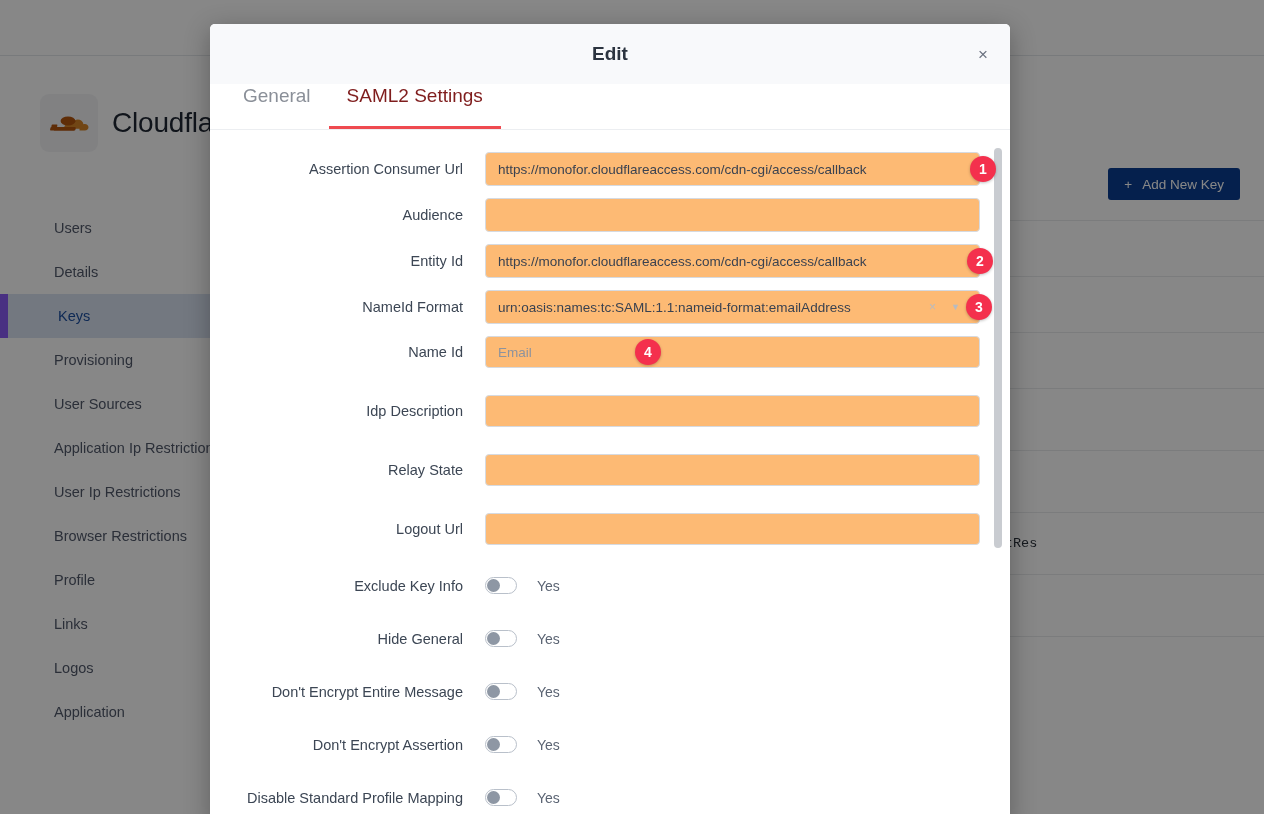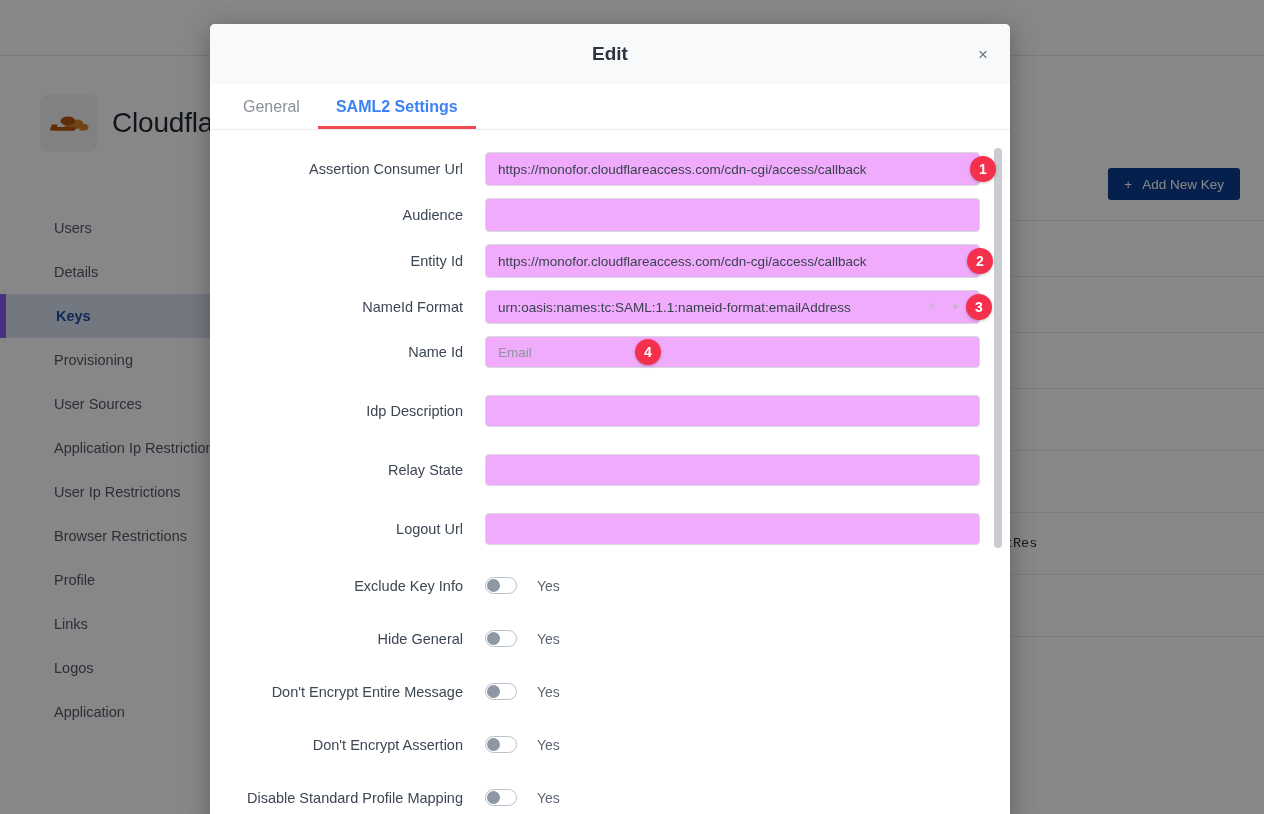--- a/index.html
+++ b/index.html
@@ -72,23 +72,23 @@
     align-items: center;
     padding-left: 54px;
     font-size: 14.5px;
     color: #51596b;
     white-space: nowrap;
     cursor: pointer;
   }
   .nav-item.active {
     background: #d9e2f1;
     color: #1c4fa1;
-    border-left: 6px solid #8b5cf6;
+    border-left: 8px solid #8b5cf6;
     padding-left: 50px;
-    font-weight: 700;
+    font-weight: 400;
   }
 
   
   #content {
     position: absolute;
     left: 258px; top: 56px;
     width: 1006px; height: 758px;
     background: #ffffff;
   }
   #content-toolbar {
@@ -187,28 +187,27 @@
     background: #ffffff;
     display: flex;
     align-items: flex-end;
     padding-left: 15px;
     border-bottom: 1px solid #eceef1;
   }
   .tab {
     position: relative;
     height: 44px;
     display: flex;
-    align-items: center;
     padding: 0 18px;
-    font-size: 16px;
+    font-size: 19px;
     color: #8a8f98;
     cursor: pointer;
     white-space: nowrap;
   }
-  .tab.active { color: #3b82f6; font-weight: bold; }
+  .tab.active { color: #7f1d1d; }
   .tab.active::after {
     content: "";
     position: absolute;
     left: 0; right: 0; bottom: 0;
     height: 3px;
     background: #ef4a50;
   }
 
   #modal-scroll {
     flex: 1;
@@ -256,21 +255,21 @@
   }
   .text-input {
     width: 100%;
     height: 32px;
     border: 1px solid #d6dae0;
     border-radius: 4px;
     padding: 0 12px;
     font-size: 13.5px;
     color: #3a4250;
     font-family: "Liberation Sans", sans-serif;
-    background: #f0abfc;
+    background: #fdba74;
     outline: none;
   }
   .text-input::placeholder { color: #8d939d; }
   .text-input.tall { height: 34px; }
 
   .select-field .text-input { padding-right: 70px; }
   .select-clear, .select-arrow {
     position: absolute;
     top: 50%;
     transform: translateY(-50%);

